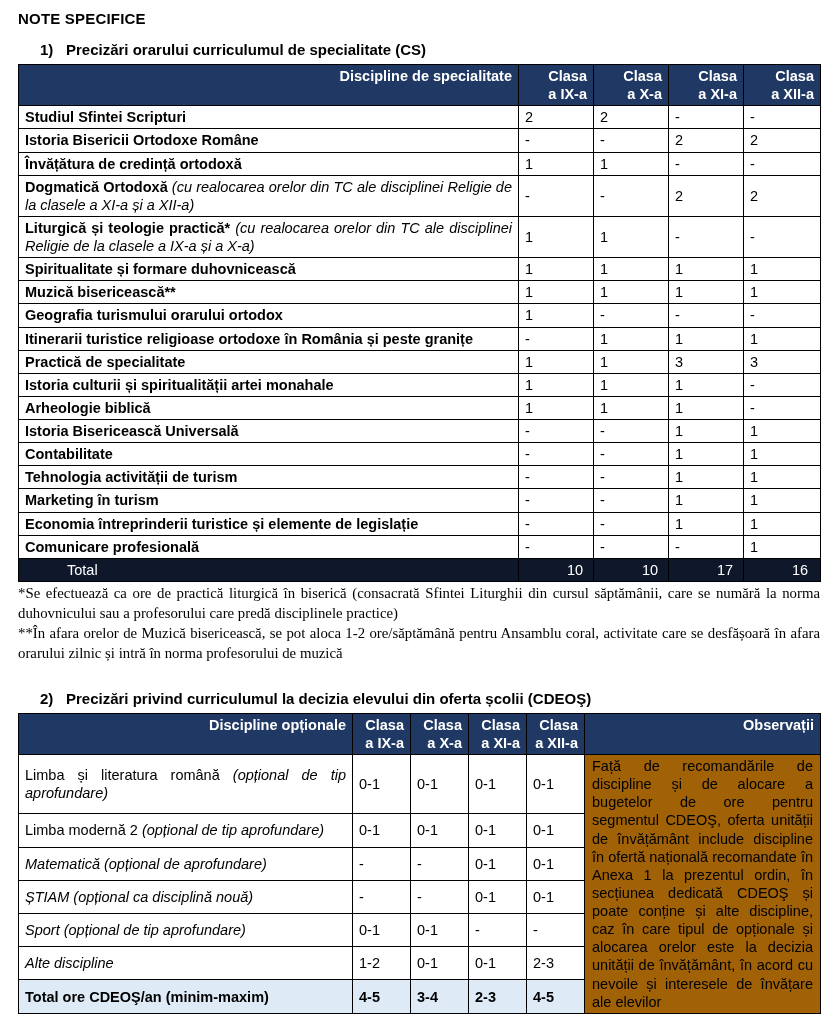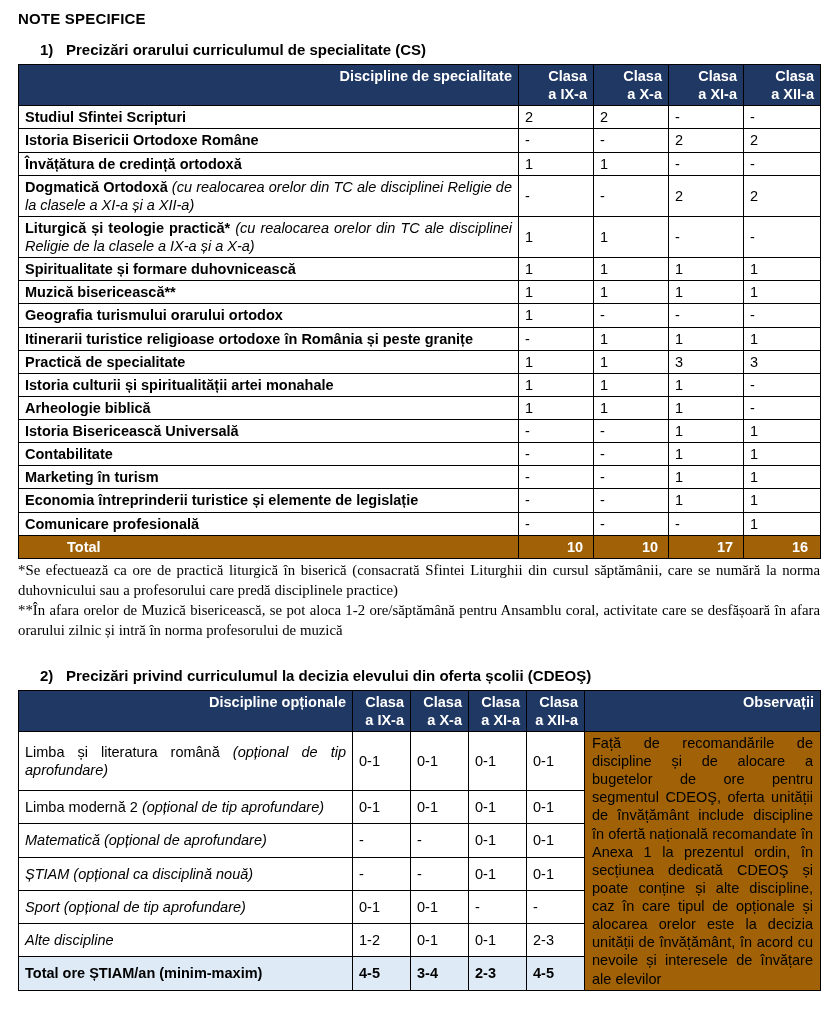--- a/index.html
+++ b/index.html
@@ -11,21 +11,21 @@
   .sec-heading .num { width: 26px; flex: none; }
   table { width: 100%; border-collapse: collapse; table-layout: fixed; }
   th, td { border: 1px solid #000; font-size: 14.5px; line-height: 1.25; padding: 2px 6px; overflow: hidden; }
   thead th { background: #1F3864; color: #fff; text-align: right; vertical-align: top; font-weight: 700; }
   th.class-th { white-space: pre-line; }
   .name-cell { text-align: justify; vertical-align: middle; }
   .t1 .name-cell { font-weight: 700; }
   .name-cell .note { font-style: italic; font-weight: 400; }
   .name-cell.italic { font-style: italic; }
   .val-cell { vertical-align: middle; text-align: left; }
-  tr.total-navy td { background: #a16207; color: #fff; font-weight: 700; padding-left: 48px; }
+  tr.total-navy td { background: #0f172a; color: #fff; font-weight: 400; padding-left: 48px; }
   tr.total-blue td { background: #DEEBF7; font-weight: 700; vertical-align: middle; }
   td.obs-cell { background: #a16207; font-weight: 400; font-style: normal; text-align: justify; vertical-align: top; padding: 2px 7px; }
   .footnotes { margin: 2px 0 14px 0; }
   .footnote { margin: 0; font-size: 14.8px; line-height: 1.35; text-align: justify; font-family: Liberation Serif, serif; }
   .gap { height: 10px; }
 </style>
 </head>
 <body>
 
 <div class="page">
@@ -151,20 +151,27 @@
           <td class="val-cell">1</td>
         </tr>
         <tr>
           <td class="name-cell"><span>Contabilitate</span></td>
           <td class="val-cell">-</td>
           <td class="val-cell">-</td>
           <td class="val-cell">1</td>
           <td class="val-cell">1</td>
         </tr>
         <tr>
+          <td class="name-cell"><span>Tehnologia activității de turism</span></td>
+          <td class="val-cell">-</td>
+          <td class="val-cell">-</td>
+          <td class="val-cell">1</td>
+          <td class="val-cell">1</td>
+        </tr>
+        <tr>
           <td class="name-cell"><span>Marketing în turism</span></td>
           <td class="val-cell">-</td>
           <td class="val-cell">-</td>
           <td class="val-cell">1</td>
           <td class="val-cell">1</td>
         </tr>
         <tr>
           <td class="name-cell"><span>Economia întreprinderii turistice și elemente de legislație</span></td>
           <td class="val-cell">-</td>
           <td class="val-cell">-</td>
@@ -261,21 +268,21 @@
           <td class="val-cell">-</td>
         </tr>
         <tr>
           <td class="name-cell italic"><span>Alte discipline</span></td>
           <td class="val-cell">1-2</td>
           <td class="val-cell">0-1</td>
           <td class="val-cell">0-1</td>
           <td class="val-cell">2-3</td>
         </tr>
         <tr class="total-blue">
-          <td class="total-label">Total ore ȘTIAM/an (minim-maxim)</td>
+          <td class="total-label">Total ore CDEOŞ/an (minim-maxim)</td>
           <td class="val-cell">4-5</td>
           <td class="val-cell">3-4</td>
           <td class="val-cell">2-3</td>
           <td class="val-cell">4-5</td>
         </tr>
       </tbody>
   </table>
 
 </div>
 

